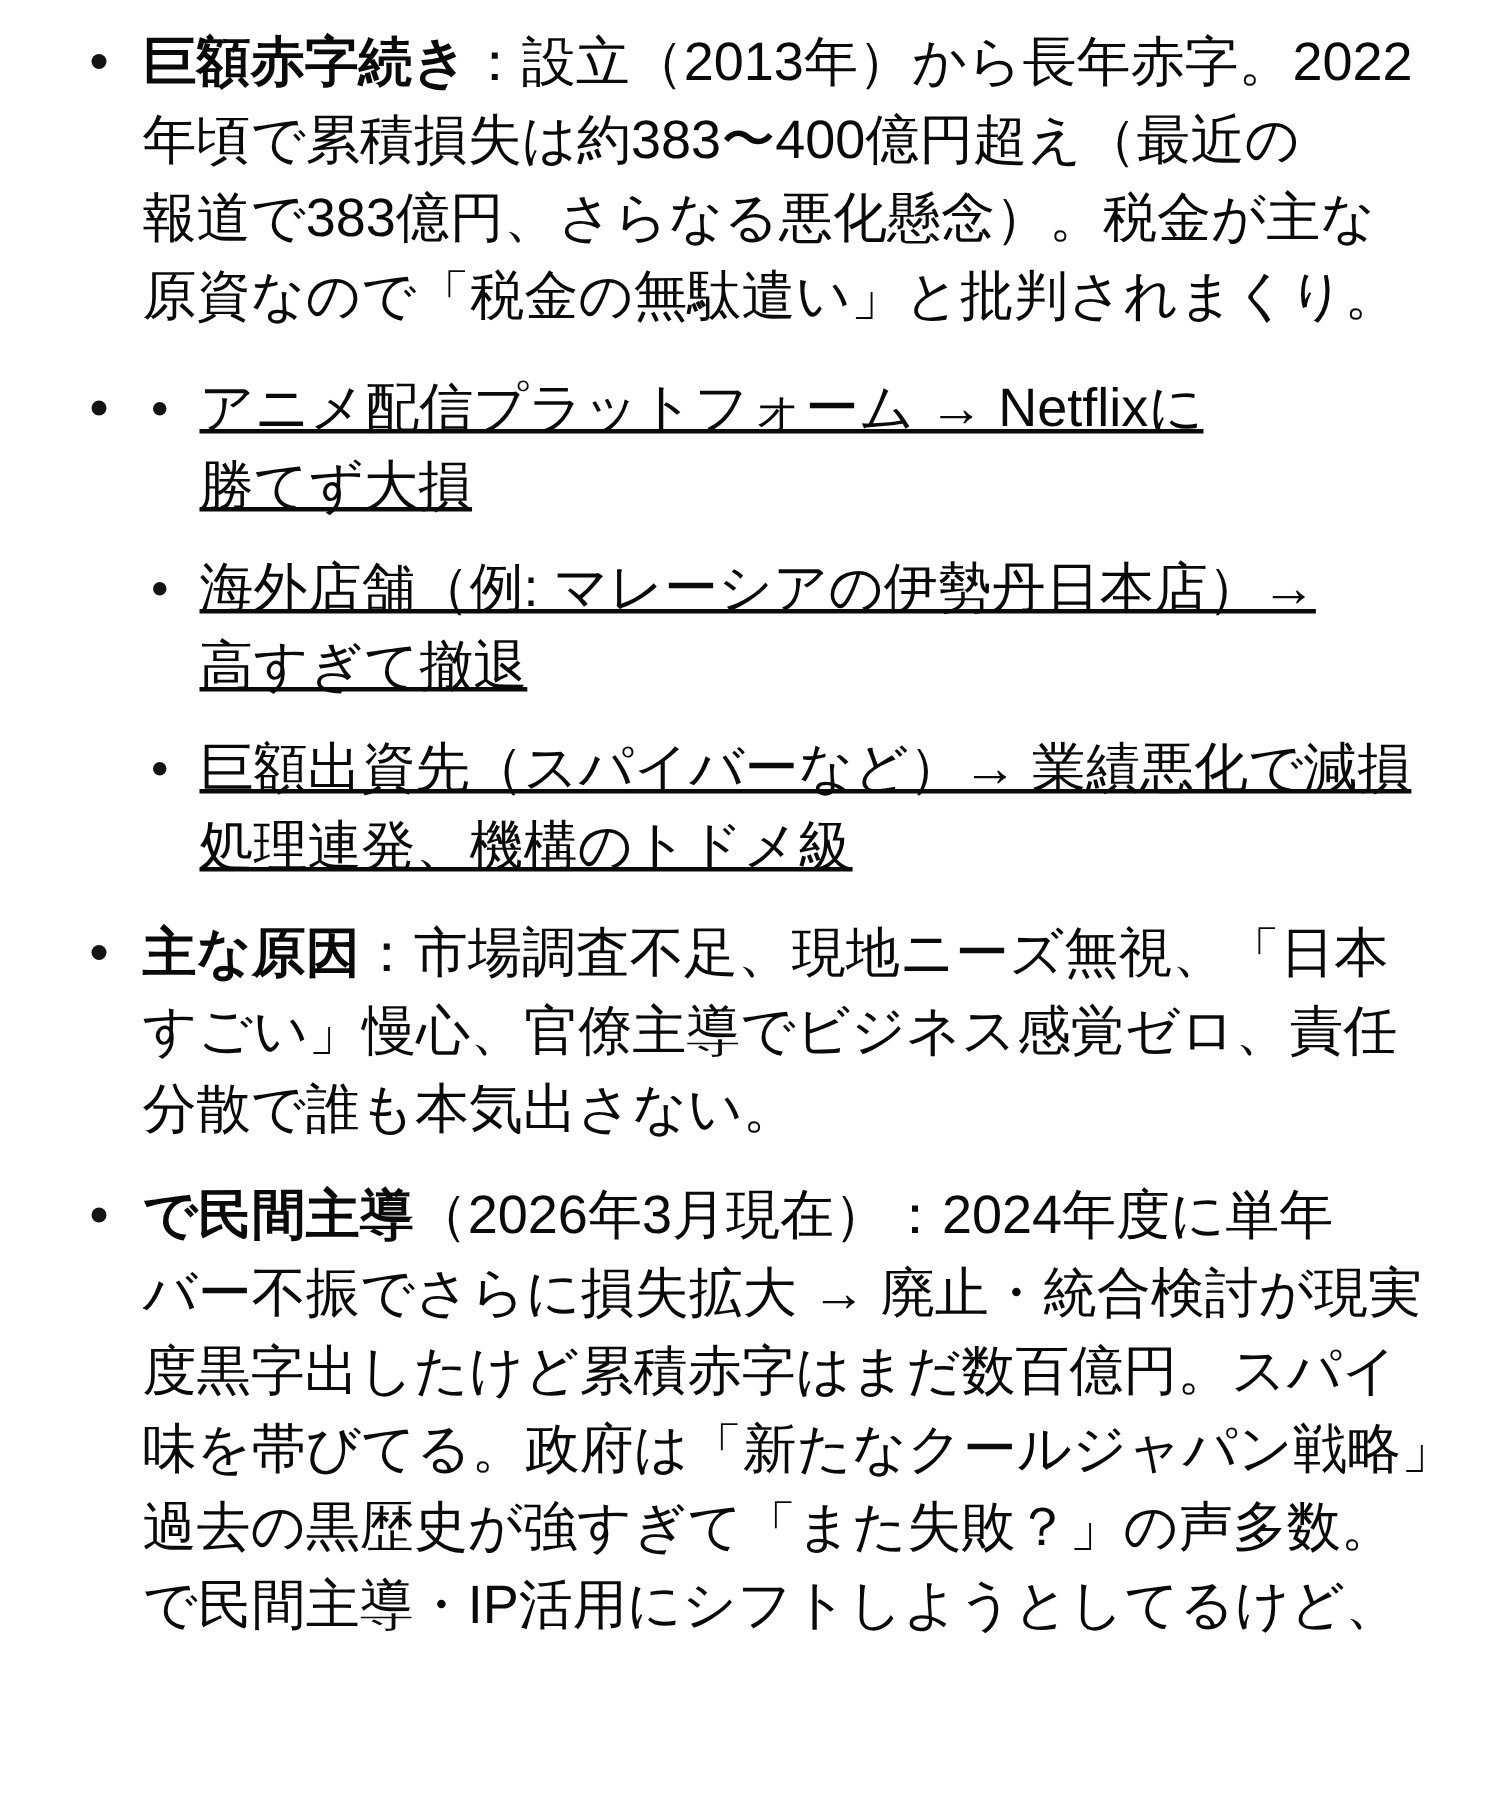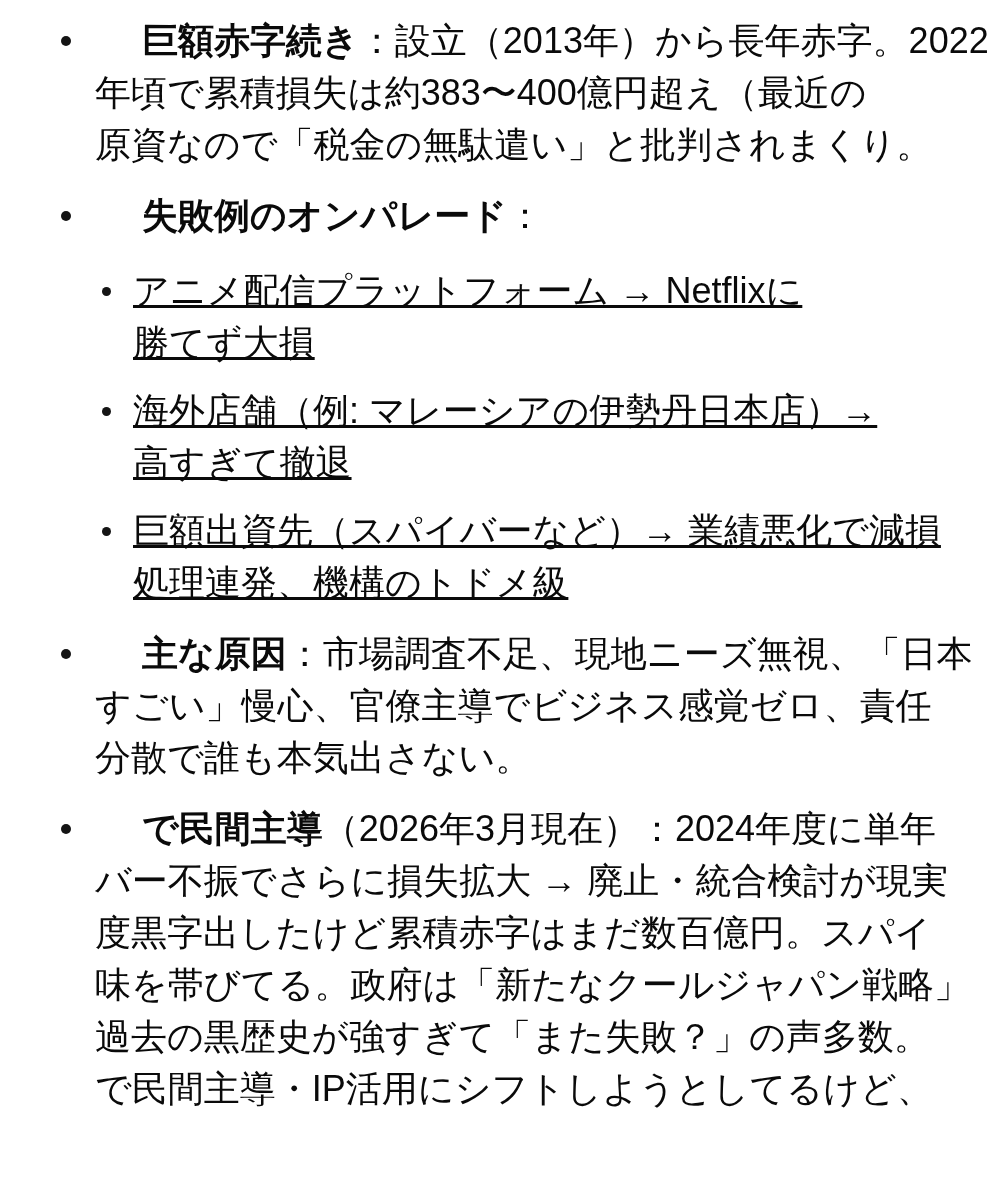--- a/index.html
+++ b/index.html
@@ -28,38 +28,38 @@
     position: absolute;
     left: -34px;
     top: 21px;
     width: 10px;
     height: 10px;
     border-radius: 50%;
     background: #141414;
   }
   .subitem .dot { left: -31px; top: 22px; width: 9px; height: 9px; }
   .ln { white-space: nowrap; }
-  .term { font-weight: 700; margin-left: 47px; }
+  .term { font-weight: 700; }
 </style>
 </head>
 <body>
 
 <div class="doc">
   <ul class="top">
 
     <li class="item">
       <span class="dot"></span>
       <div class="ln"><span class="term">巨額赤字続き</span><span class="rest">：設立（2013年）から長年赤字。2022</span></div>
       <div class="ln">年頃で累積損失は約383〜400億円超え（最近の</div>
+      <div class="ln">報道で383億円、さらなる悪化懸念）。税金が主な</div>
       <div class="ln">原資なので「税金の無駄遣い」と批判されまくり。</div>
     </li>
 
     <li class="item">
       <span class="dot"></span>
-      <div class="ln"><span class="term">失敗例のオンパレード</span><span class="rest">：</span></div>
       <ul class="sub">
         <li class="subitem">
           <span class="dot"></span>
           <div class="ln">アニメ配信プラットフォーム → Netflixに</div>
           <div class="ln">勝てず大損</div>
         </li>
         <li class="subitem">
           <span class="dot"></span>
           <div class="ln">海外店舗（例: マレーシアの伊勢丹日本店）→</div>
           <div class="ln">高すぎて撤退</div>

